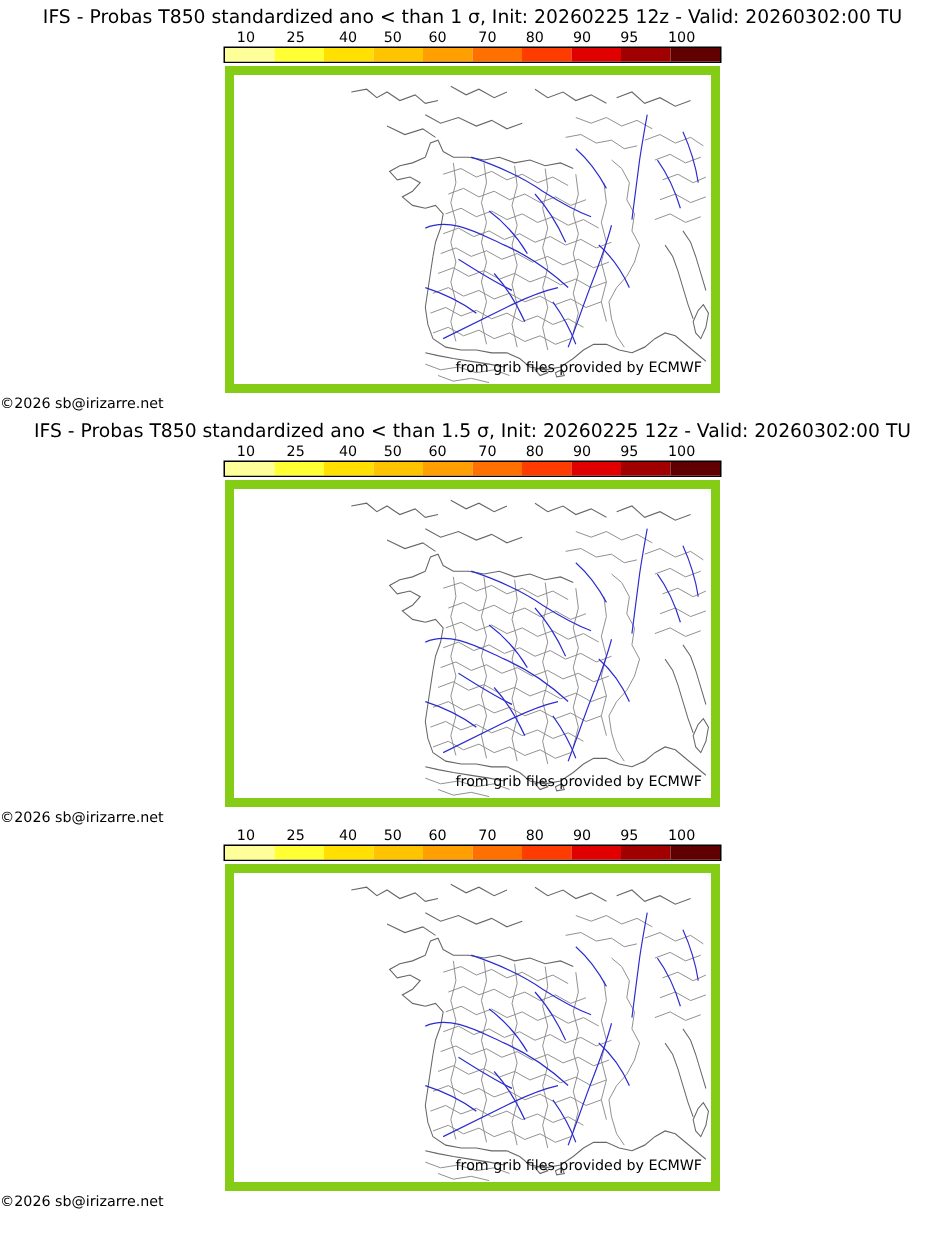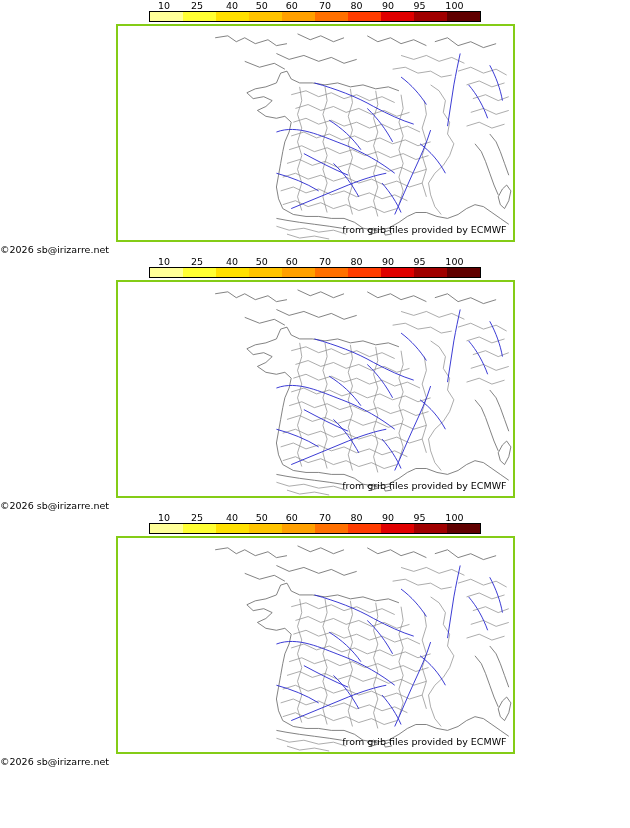--- a/index.html
+++ b/index.html
@@ -54,24 +54,24 @@
     box-sizing: border-box;
     display: flex;
   }
   .cbar .seg {
     flex: 1 1 auto;
     height: 100%;
   }
   
   .map-box {
     position: relative;
-    width: 399px;
+    width: 330px;
     height: 218px;
     margin: 2px auto 0 auto;
-    border: 2px solid #84cc16;
+    border: 6px solid #84cc16;
     box-sizing: border-box;
     background: #ffffff;
     overflow: hidden;
   }
   .map-box svg {
     display: block;
     width: 100%;
     height: 100%;
   }
   .credit-ecmwf {
@@ -87,20 +87,21 @@
     font-size: 9.5px;
     line-height: 12px;
     padding-top: 2px;
     color: #000;
   }
 </style>
 </head>
 <body>
 
 <div class="panel">
+  <div class="panel-title">IFS - Probas T850  standardized ano &lt; than 1 σ, Init: 20260225 12z - Valid: 20260302:00 TU</div>
 
   <div class="cbar-wrap">
     <div class="cbar-labels">
       <span style="left:4.5%">10</span>
       <span style="left:14.5%">25</span>
       <span style="left:25%">40</span>
       <span style="left:34%">50</span>
       <span style="left:43%">60</span>
       <span style="left:53%">70</span>
       <span style="left:62.5%">80</span>
@@ -214,20 +215,21 @@
         <path d="M150 150 C 164 154, 178 160, 190 168"></path>
       </g>
     </svg>
     <div class="credit-ecmwf">from grib files provided by ECMWF</div>
   </div>
 
   <div class="credit-site">©2026 sb@irizarre.net</div>
 </div>
 
 <div class="panel">
+  <div class="panel-title">IFS - Probas T850  standardized ano &lt; than 1.5 σ, Init: 20260225 12z - Valid: 20260302:00 TU</div>
 
   <div class="cbar-wrap">
     <div class="cbar-labels">
       <span style="left:4.5%">10</span>
       <span style="left:14.5%">25</span>
       <span style="left:25%">40</span>
       <span style="left:34%">50</span>
       <span style="left:43%">60</span>
       <span style="left:53%">70</span>
       <span style="left:62.5%">80</span>

